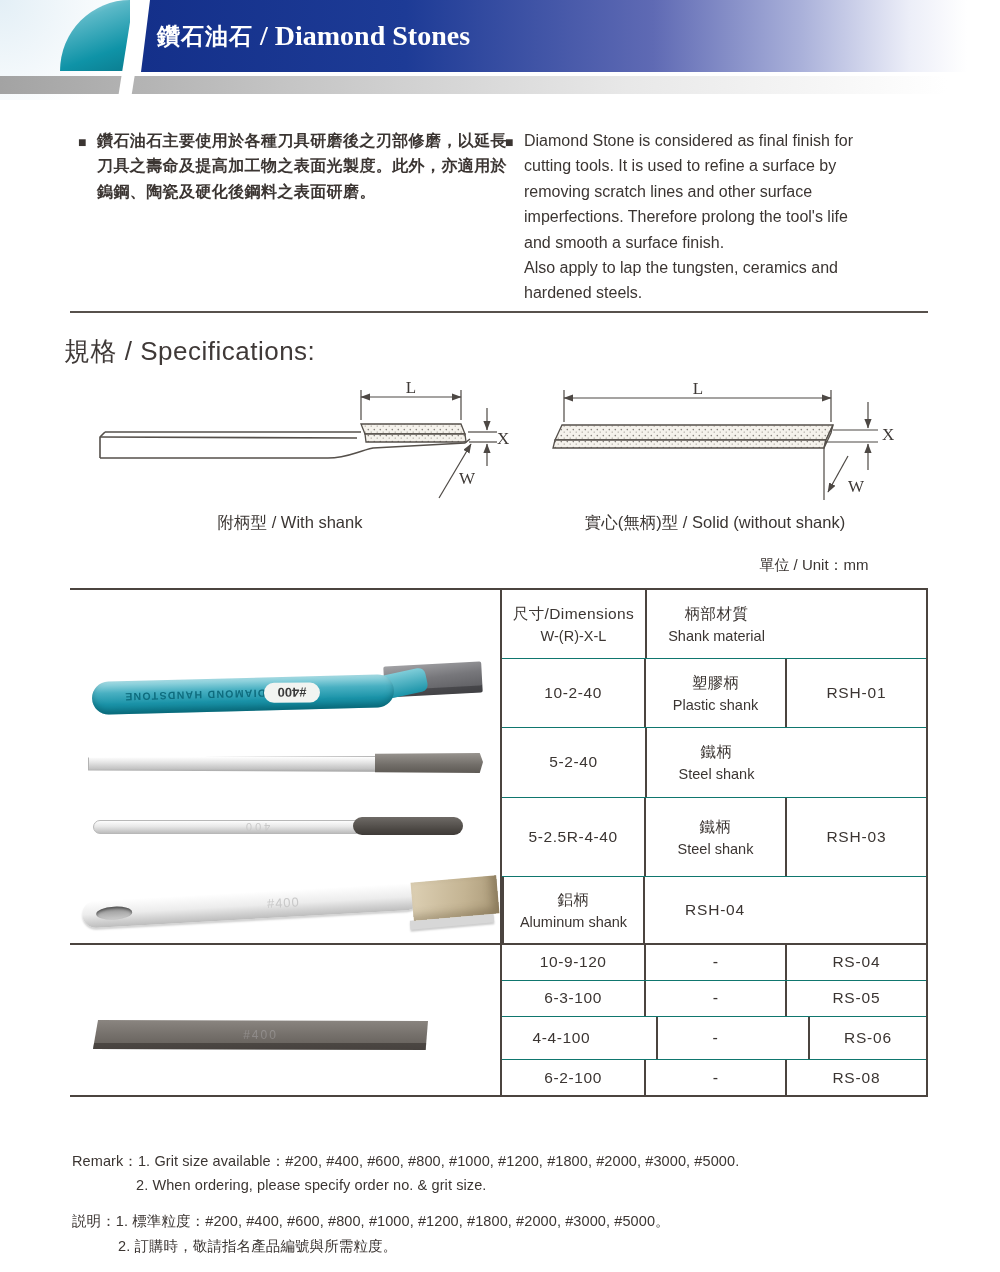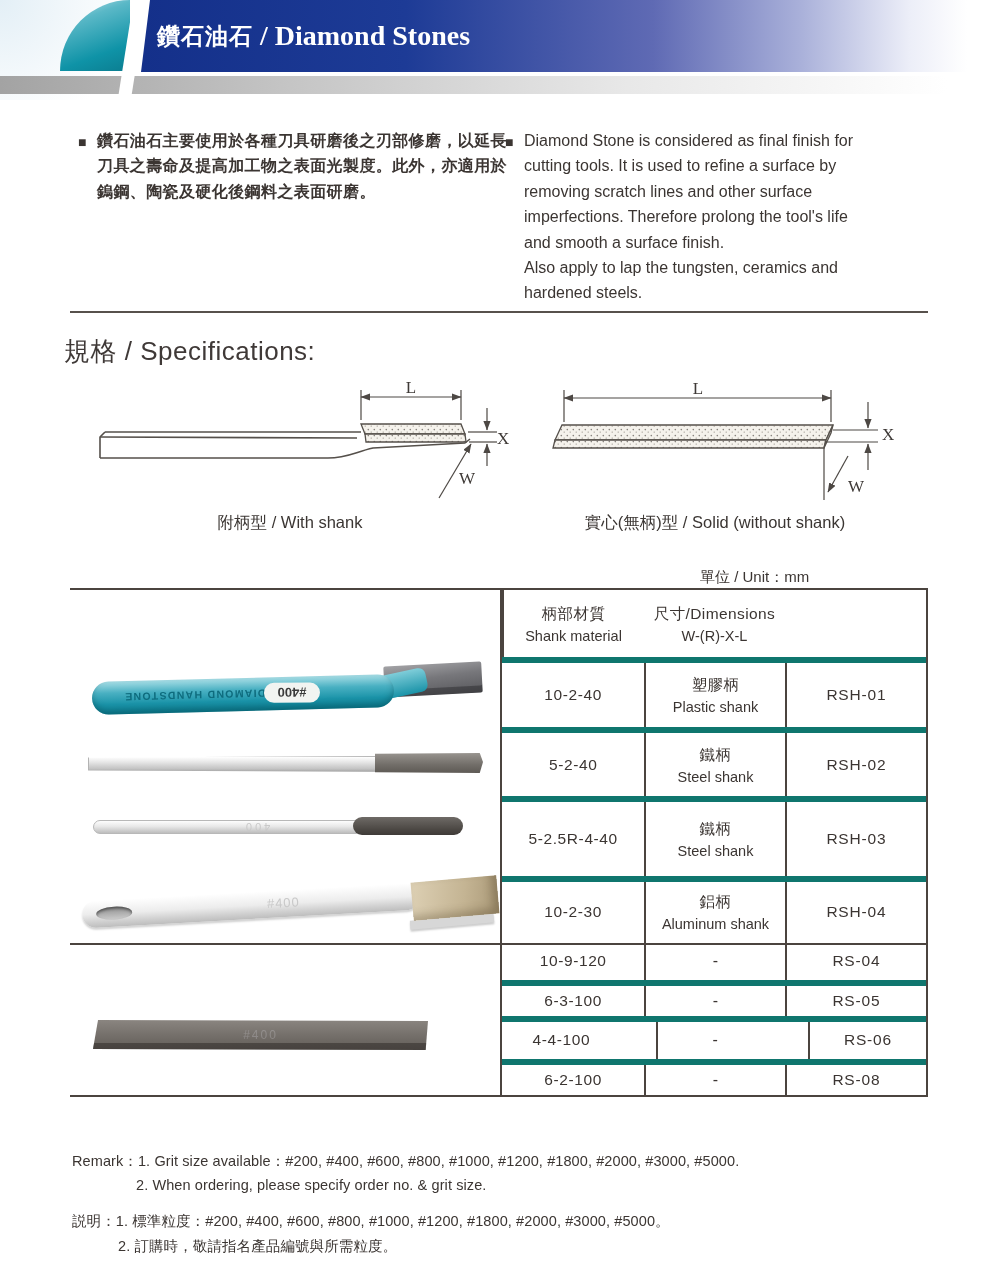--- a/index.html
+++ b/index.html
@@ -32,37 +32,37 @@
   
   .intro { line-height:25.4px; font-size:16px; }
   .intro .bullet { position:absolute; left:0; top:2px; font-size:14px; color:#3b3532; }
   .intro .txt { margin-left:19px; white-space:pre-line; }
   .intro-zh { left:78px; top:128px; width:450px; font-weight:700; letter-spacing:0.4px; }
   .intro-en { left:505px; top:128px; width:420px; }
 
   
   .spec-rule { left:70px; top:311px; width:858px; height:1.6px; background:#57514c; }
   .spec-heading { left:64px; top:326px; font-size:26px; letter-spacing:0.5px; color:#3f3937;margin-top:8px; }
-  .unit-label { left:700px; top:568px; width:228px; text-align:left; font-size:15px; }
+  .unit-label { left:700px; top:556px; width:228px; text-align:center; font-size:15px; }
 
   .diagram-svg { position:absolute; }
   .dline { stroke:#4d4844; stroke-width:1.2; fill:none; }
   .oline { stroke:#55504b; stroke-width:1.6; fill:none; stroke-linejoin:round; }
   .sface { stroke:#55504b; stroke-width:1.3; }
   .dimtext { font-family:"Liberation Serif","DejaVu Serif",serif; font-size:17px; fill:#3f3a37; }
   .cap { font-family:"Liberation Sans",sans-serif; font-size:16.5px; fill:#3b3633; }
 
   
   .spec-table { left:70px; top:588px; width:858px; height:509px;
     border-top:2px solid #4b443f; border-bottom:2px solid #4b443f; border-right:2px solid #4b443f; }
   .mid-rule { left:0; top:353px; width:856px; height:2px; background:#4b443f; }
   .data-col { left:430px; top:0; width:426px; height:505px; border-left:2px solid #4b443f;
     display:flex; flex-direction:column; }
   .t-row { display:flex; width:100%; }
-  .t-row + .t-row { border-top:6px solid #0f766e; }
+  .t-row + .t-row { border-top:1px solid #0f766e; }
   .t-row.no-top { border-top:none; }
   .t-cell { display:flex; flex-direction:column; align-items:center; justify-content:center;
     text-align:center; }
   .c1 { width:143px; } .c2 { width:141px; border-left:2px solid #4b443f; }
   .c3 { width:142px; border-left:2px solid #4b443f; }
   .l1 { font-size:15.5px; letter-spacing:0.4px; }
   .l2 { font-size:14.5px; margin-top:3px; }
   .dimcell { font-size:15.5px; letter-spacing:0.6px; }
   .ordcell { font-size:15.5px; letter-spacing:0.8px; }
 
@@ -269,59 +269,57 @@
     <div class="p5-bar">
       <span class="p5-grit">#400</span>
     </div>
   </div>
 
   <div class="abs mid-rule"></div>
 
   <div class="abs data-col">
 
     <div class="t-row" style="height:70px;">
-      <div class="t-cell c2">
-        <div class="l1">柄部材質</div>
-        <div class="l2">Shank material</div>
-      </div>
       <div class="t-cell c1">
         <div class="l1">尺寸/Dimensions</div>
         <div class="l2">W-(R)-X-L</div>
       </div>
+      <div class="t-cell c2">
+        <div class="l1">柄部材質</div>
+        <div class="l2">Shank material</div>
+      </div>
     </div>
 
     <div class="t-row" style="height:72px;">
       <div class="t-cell c1 dimcell">10-2-40</div>
       <div class="t-cell c2">
         <div class="l1">塑膠柄</div>
         <div class="l2">Plastic shank</div>
       </div>
       <div class="t-cell c3 ordcell">RSH-01</div>
     </div>
 
     <div class="t-row" style="height:72px;">
       <div class="t-cell c1 dimcell">5-2-40</div>
       <div class="t-cell c2">
         <div class="l1">鐵柄</div>
         <div class="l2">Steel shank</div>
       </div>
-      <div class="t-cell c3 ordcell">RSH-02</div>
     </div>
 
     <div class="t-row" style="height:82px;">
       <div class="t-cell c1 dimcell">5-2.5R-4-40</div>
       <div class="t-cell c2">
         <div class="l1">鐵柄</div>
         <div class="l2">Steel shank</div>
       </div>
       <div class="t-cell c3 ordcell">RSH-03</div>
     </div>
 
     <div class="t-row" style="height:70px;">
-      <div class="t-cell c1 dimcell">10-2-30</div>
       <div class="t-cell c2">
         <div class="l1">鋁柄</div>
         <div class="l2">Aluminum shank</div>
       </div>
       <div class="t-cell c3 ordcell">RSH-04</div>
     </div>
 
     <div class="t-row no-top" style="height:38px;">
       <div class="t-cell c1 dimcell">10-9-120</div>
       <div class="t-cell c2">-</div>

